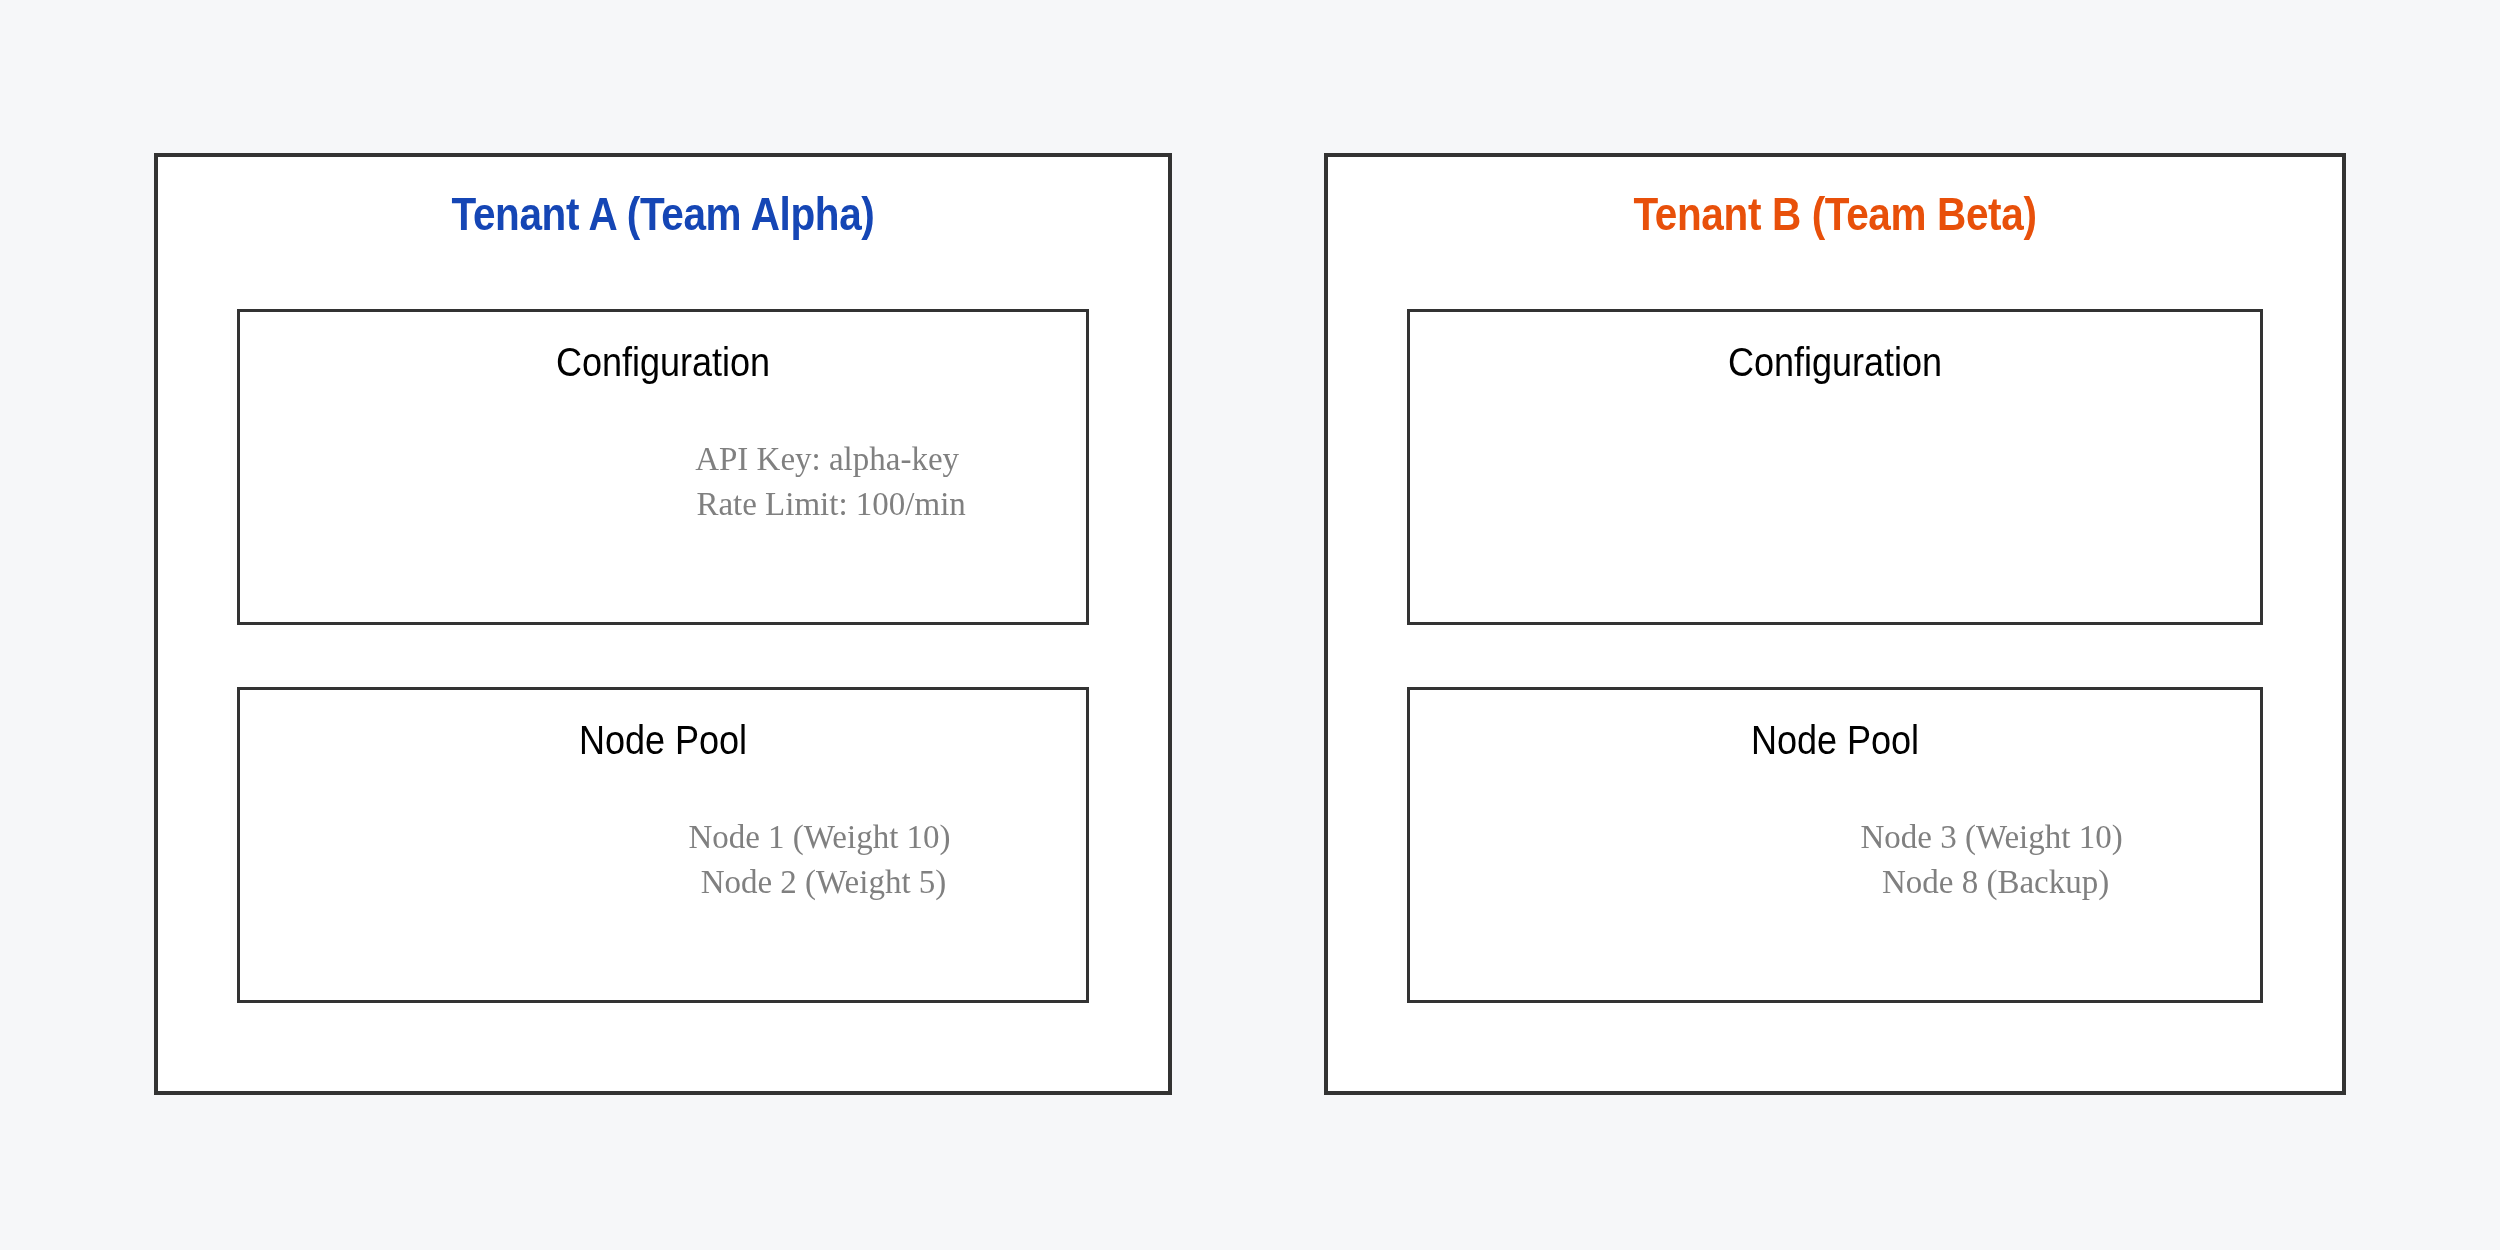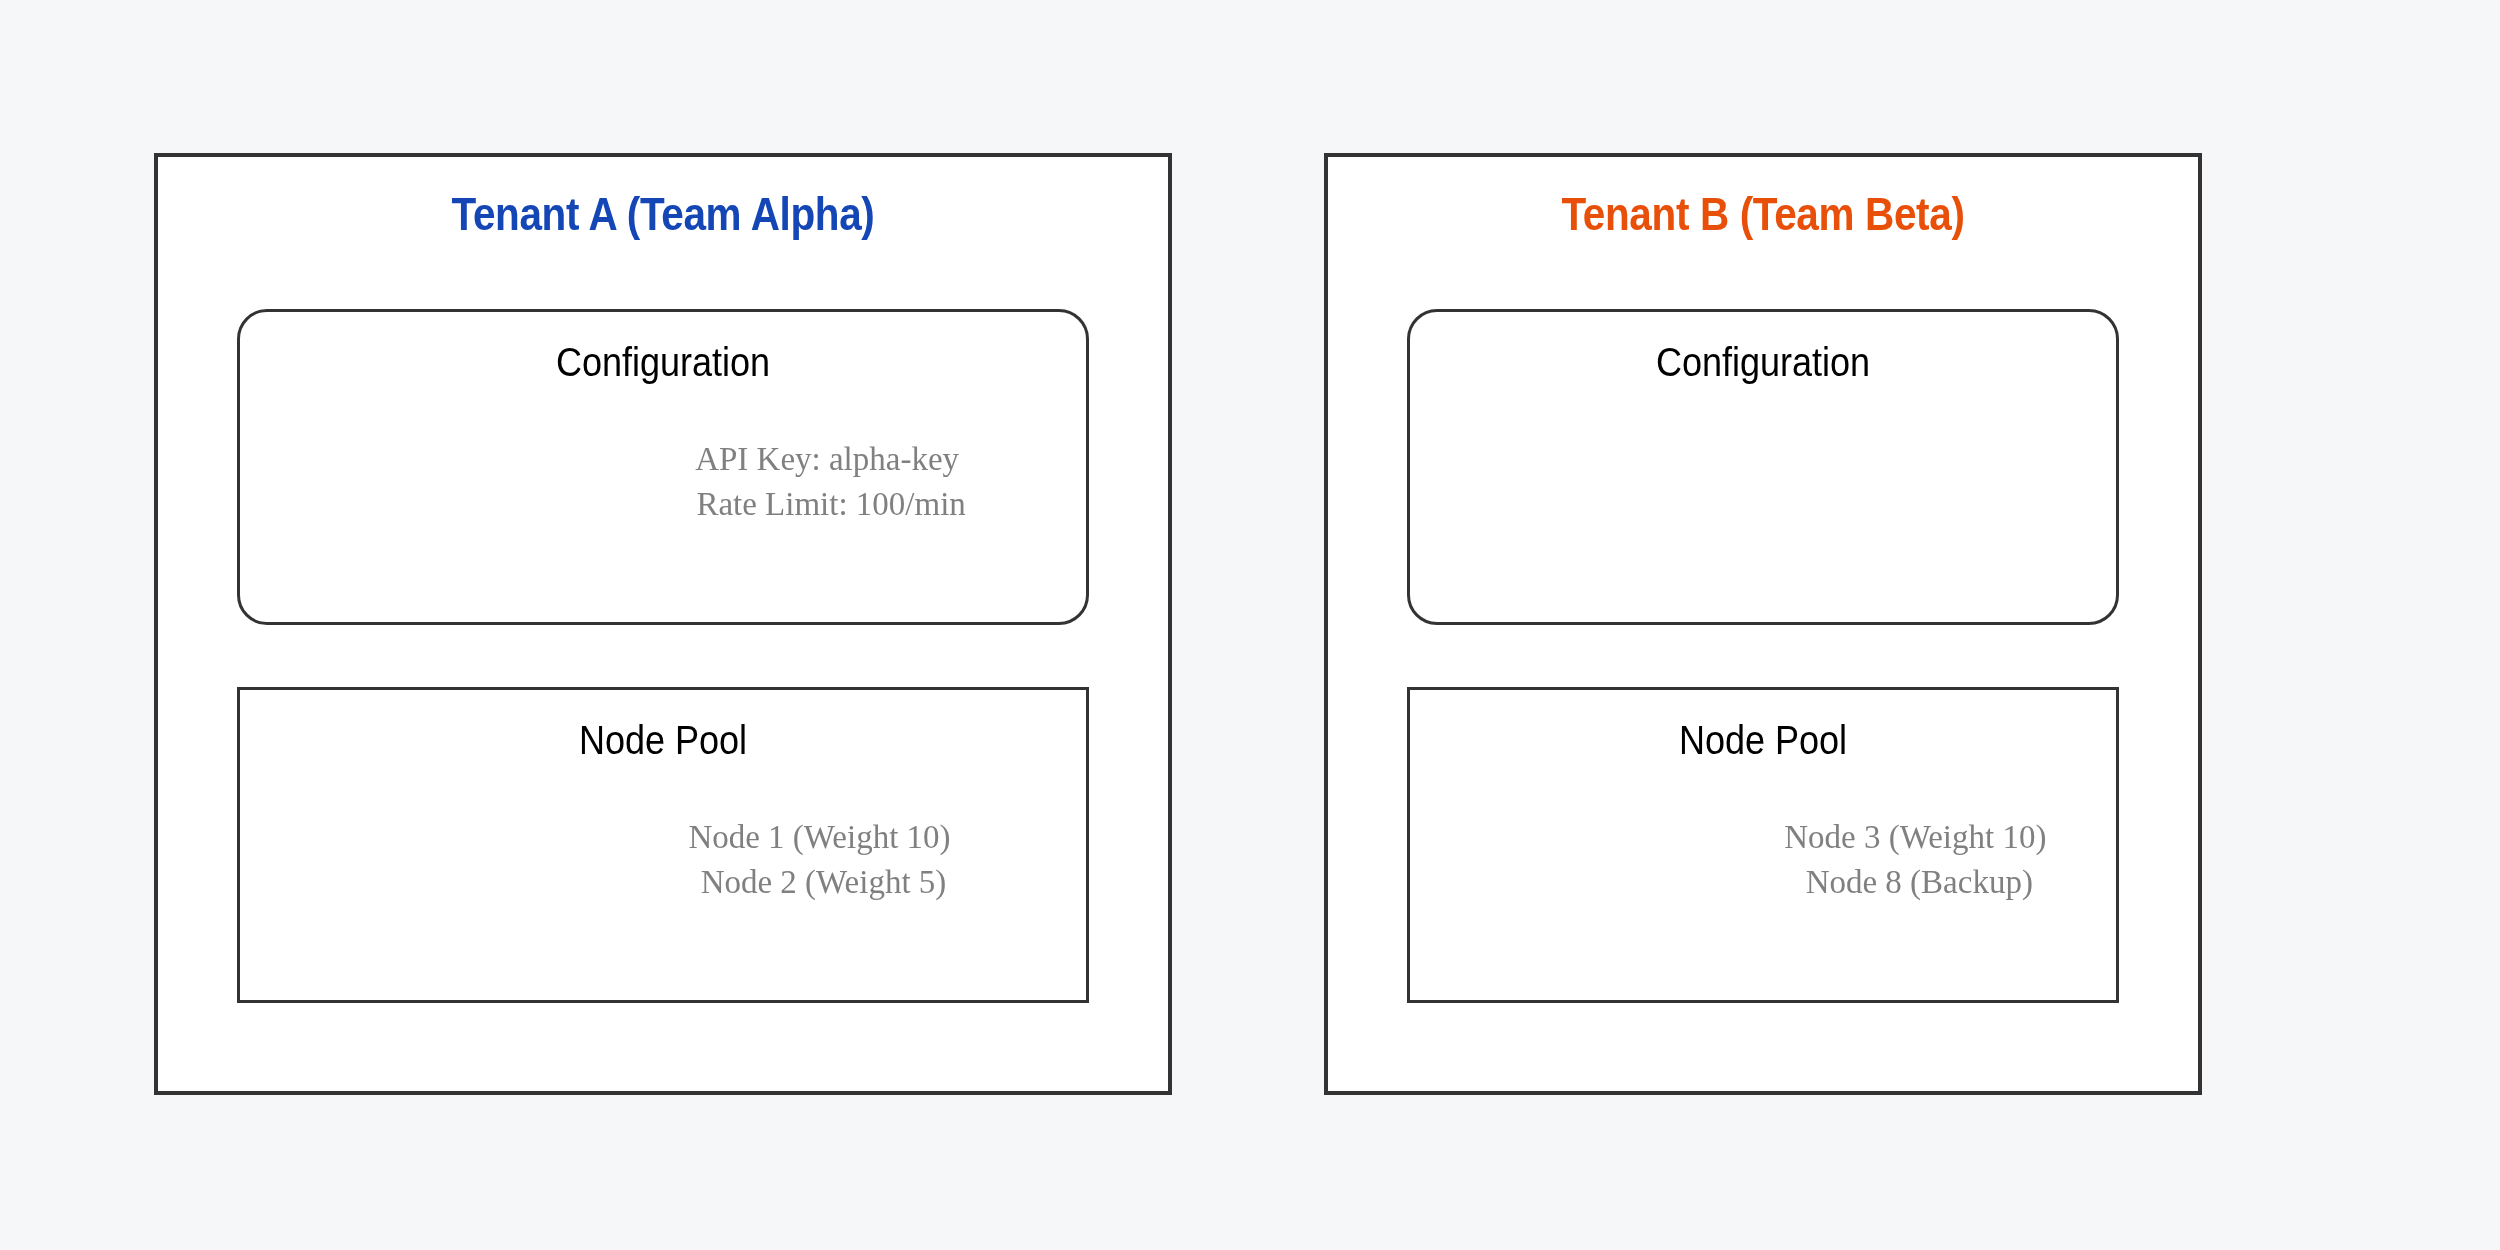--- a/index.html
+++ b/index.html
@@ -25,21 +25,21 @@
   
   .tenant-panel {
     position: absolute;
     top: 153px;
     height: 942px;
     background: #ffffff;
     border: 4px solid #333333;
     box-sizing: border-box;
   }
   .tenant-panel.panel-a { left: 154px;  width: 1018px; }
-  .tenant-panel.panel-b { left: 1324px; width: 878px; }
+  .tenant-panel.panel-b { left: 1324px; width: 1022px; }
 
   
   .tenant-title {
     position: absolute;
     left: 0;
     right: 0;
     top: 34px;
     text-align: center;
     font-family: "Liberation Sans Narrow", "Liberation Sans", sans-serif;
     font-size: 46px;
@@ -54,21 +54,21 @@
   
   .section-box {
     position: absolute;
     left: 79px;
     right: 79px;
     height: 316px;
     background: #ffffff;
     border: 3px solid #333333;
     box-sizing: border-box;
   }
-  .section-box.box-config   { top: 152px; border-radius: 30px; }
+  .section-box.box-config   { top: 152px; }
   .section-box.box-nodepool { top: 530px; }
 
   .section-heading {
     position: absolute;
     left: 0;
     right: 0;
     top: 30px;
     text-align: center;
     font-family: "Liberation Sans Narrow", "Liberation Sans", sans-serif;
     font-size: 40px;

